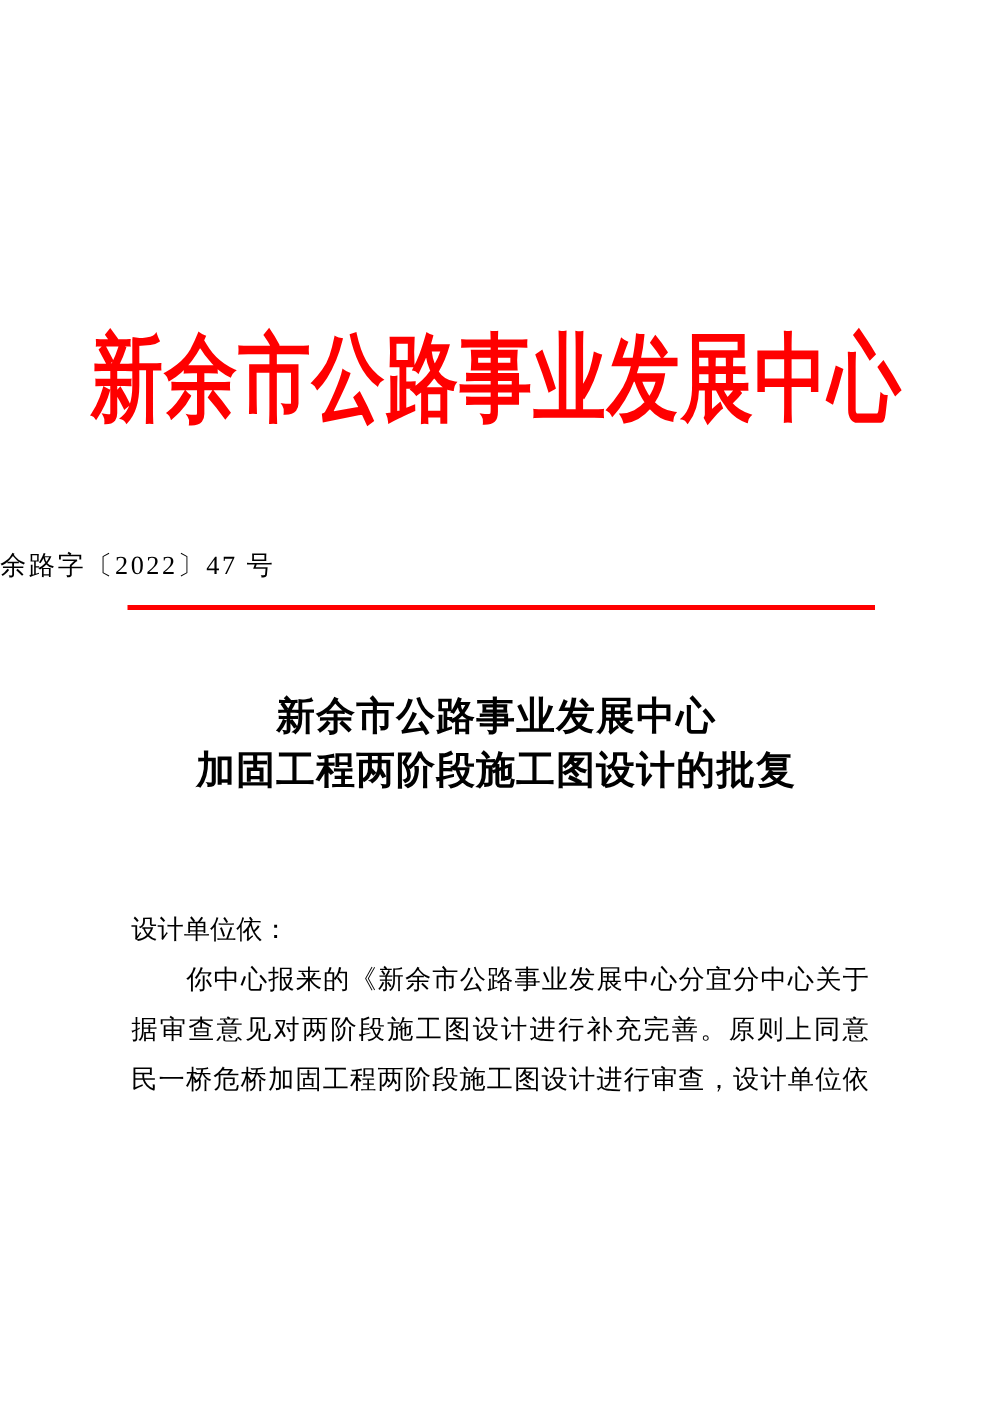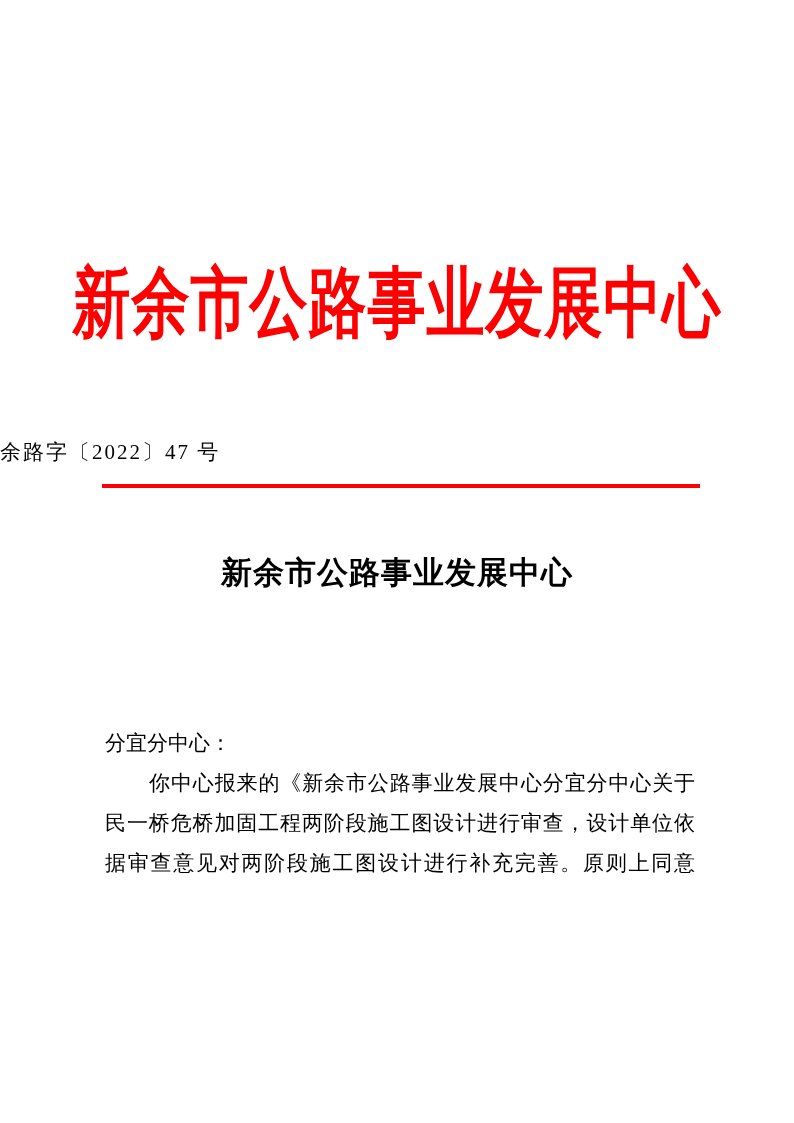--- a/index.html
+++ b/index.html
@@ -88,24 +88,25 @@
 <div class="page">
 
   <div class="org-name">新余市公路事业发展中心</div>
 
   <div class="doc-number">余路字〔2022〕47 号</div>
 
   <div class="red-line"></div>
 
   <div class="doc-title">
     <div>新余市公路事业发展中心</div>
+    <div>加固工程两阶段施工图设计的批复</div>
   </div>
 
   <div class="body-text">
-    <div class="salutation">分宜分中心：</div>
+    <div class="salutation">设计单位依：</div>
     <div class="body-line indent">你中心报来的《新余市公路事业发展中心分宜分中心关于</div>
+    <div class="body-line">据审查意见对两阶段施工图设计进行补充完善。原则上同意</div>
     <div class="body-line">民一桥危桥加固工程两阶段施工图设计进行审查，设计单位依</div>
-    <div class="body-line">据审查意见对两阶段施工图设计进行补充完善。原则上同意</div>
   </div>
 
   <div class="page-number">— 1 —</div>
 
 </div>
 
 </body></html>

